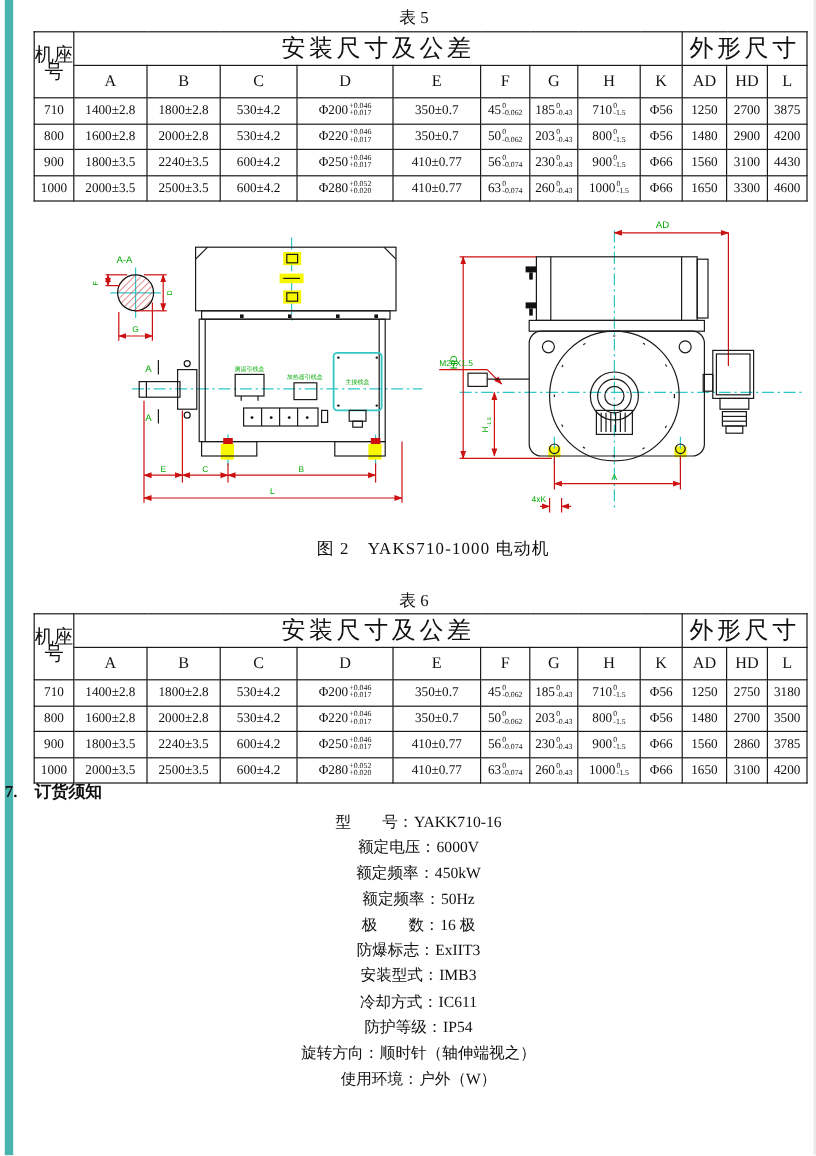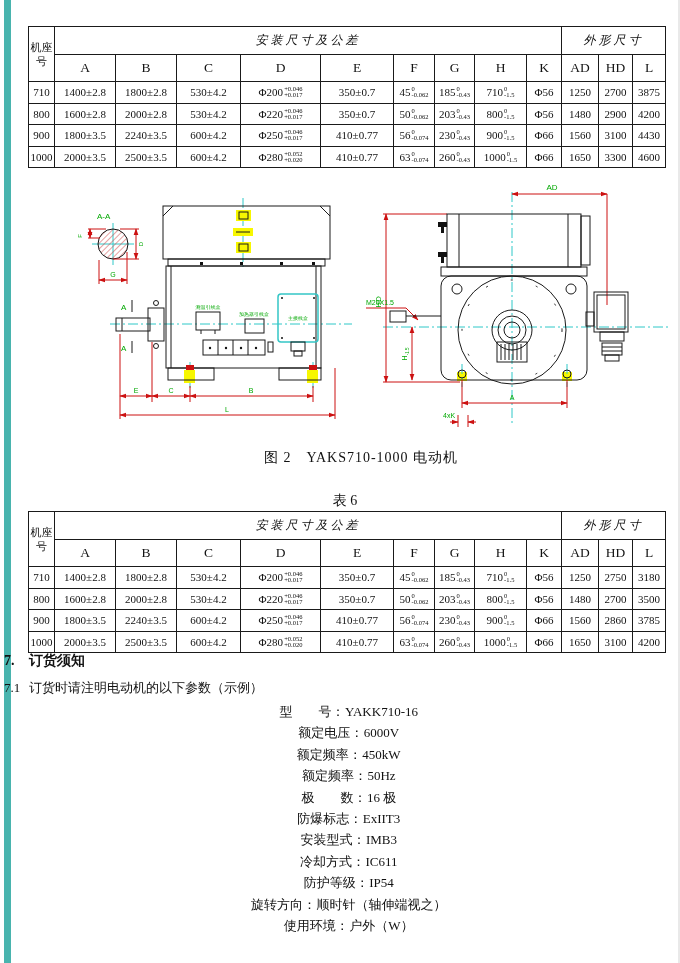--- a/index.html
+++ b/index.html
@@ -7,22 +7,22 @@
         font-family:"Liberation Serif","DejaVu Serif",serif;color:#111;}
   .stripe{position:absolute;left:4px;top:0;bottom:0;width:7px;background:#49b4ae;}
   .right-edge{position:absolute;right:0;top:0;bottom:0;width:2px;background:#e9e9e9;}
   .tbl-title{position:absolute;left:28px;width:634px;text-align:center;font-size:14px;}
   #t5-title{top:6px;} #t6-title{top:492px;}
   table.dim-table{position:absolute;left:28px;border-collapse:collapse;table-layout:fixed;background:#fff;}
   #table5{top:26px;} #table6{top:511px;}
   .dim-table td,.dim-table th{border:1px solid #1a1a1a;text-align:center;vertical-align:middle;
       font-weight:normal;padding:0;white-space:nowrap;overflow:hidden;}
   .dim-table{border:1.5px solid #1a1a1a;}
-  .ghead{font-size:12px;height:27px;letter-spacing:3px;font-style:italic;}
-  .frame-h{font-size:11px;line-height:14px;margin-top:41px;}
+  .ghead{font-size:20px;height:27px;letter-spacing:3px;}
+  .frame-h{font-size:16px;line-height:14px;margin-top:41px;}
   .col-h{font-size:13.5px;height:26px;}
   .dim-table tbody td{font-size:11px;height:20.5px;}
   .tol{display:inline-block;vertical-align:-1px;margin-left:1px;line-height:1;}
   .tol span{display:block;font-size:6.5px;line-height:6px;text-align:left;}
   .fig-caption{position:absolute;left:44px;top:449px;width:634px;text-align:center;font-size:14px;letter-spacing:1px;}
   .drw{position:absolute;left:0;top:172px;}
   .sec7{position:absolute;left:4px;top:651px;width:664px;font-size:13px;line-height:20px;}
   .s7-title{font-weight:bold;font-size:14px;}
   .snum{display:inline-block;width:25px;}
   .s71{margin-top:7px;}
@@ -40,20 +40,21 @@
   .grn{fill:#00a800;font-family:"Liberation Sans","DejaVu Sans",sans-serif;}
   .t4{font-size:4.5px;} .t5{font-size:5px;} .t6{font-size:6px;} .t7{font-size:7px;} .t8{font-size:8px;}
 </style>
 </head>
 <body>
 
 <div class="page">
   <div class="stripe"></div>
   <div class="right-edge"></div>
 
+  <div class="tbl-title" id="t5-title">表 5</div>
   <table class="dim-table" id="table5">
       <colgroup>
         <col style="width: 26px;">
         <col style="width: 61px;">
         <col style="width: 61px;">
         <col style="width: 64px;">
         <col style="width: 80px;">
         <col style="width: 73px;">
         <col style="width: 41px;">
         <col style="width: 40px;">
@@ -440,21 +441,20 @@
           <td>Φ66</td>
           <td>1650</td>
           <td>3100</td>
           <td>4200</td>
         </tr>
       </tbody>
     </table>
 
   <div class="sec7">
     <div class="s7-title"><span class="snum">7.</span><span>订货须知</span></div>
-    <div class="s71"><span class="snum">7.1</span><span>订货时请注明电动机的以下参数（示例）</span></div>
     <div class="params" id="params">
         <div class="param-row"><span class="plabel">型　　号：</span><span class="pvalue">YAKK710-16</span></div>
         <div class="param-row"><span class="plabel">额定电压：</span><span class="pvalue">6000V</span></div>
         <div class="param-row"><span class="plabel">额定频率：</span><span class="pvalue">450kW</span></div>
         <div class="param-row"><span class="plabel">额定频率：</span><span class="pvalue">50Hz</span></div>
         <div class="param-row"><span class="plabel">极　　数：</span><span class="pvalue">16 极</span></div>
         <div class="param-row"><span class="plabel">防爆标志：</span><span class="pvalue">ExIIT3</span></div>
         <div class="param-row"><span class="plabel">安装型式：</span><span class="pvalue">IMB3</span></div>
         <div class="param-row"><span class="plabel">冷却方式：</span><span class="pvalue">IC611</span></div>
         <div class="param-row"><span class="plabel">防护等级：</span><span class="pvalue">IP54</span></div>

